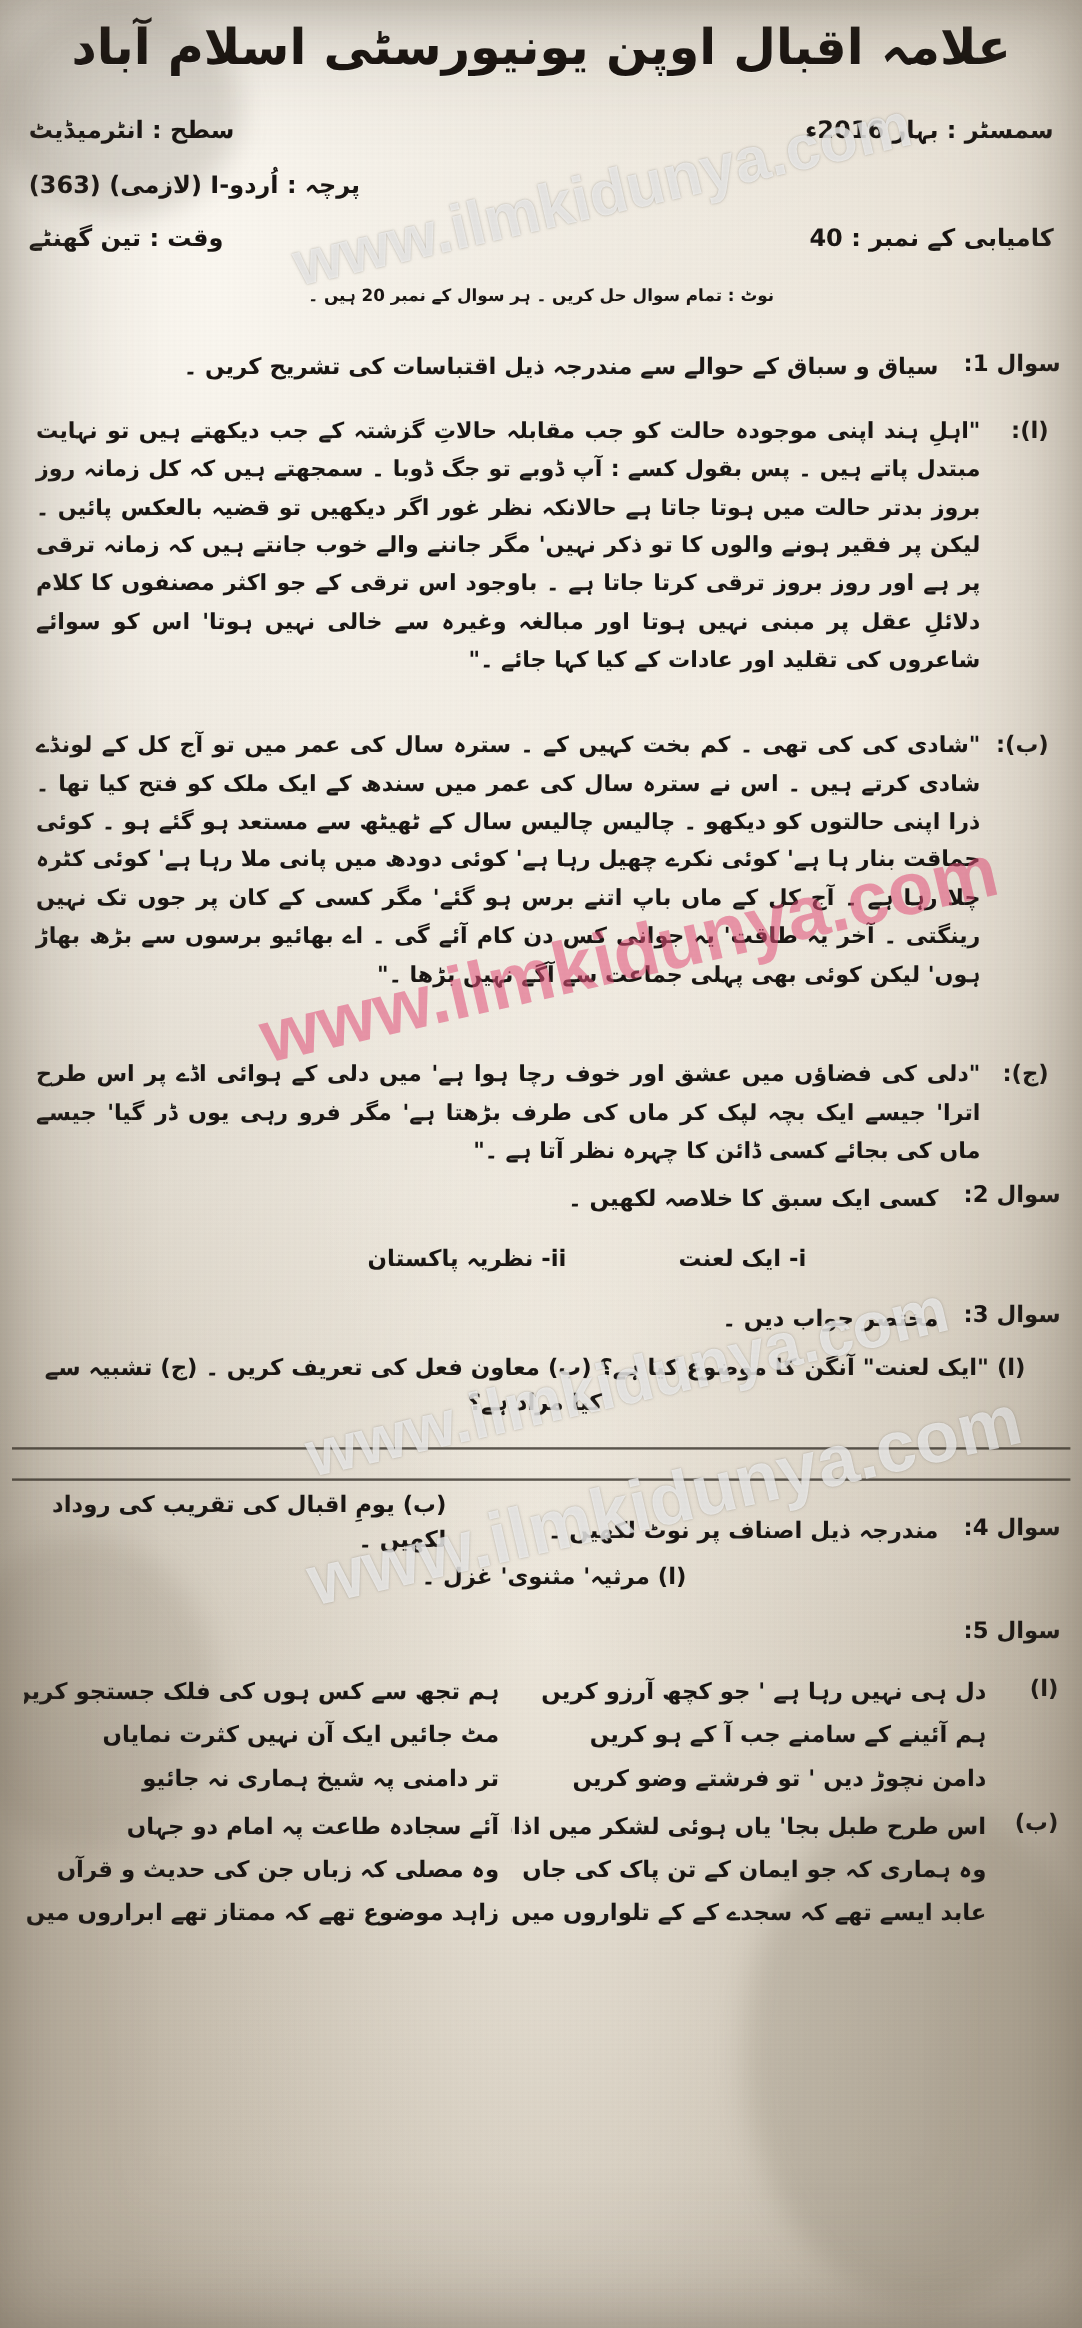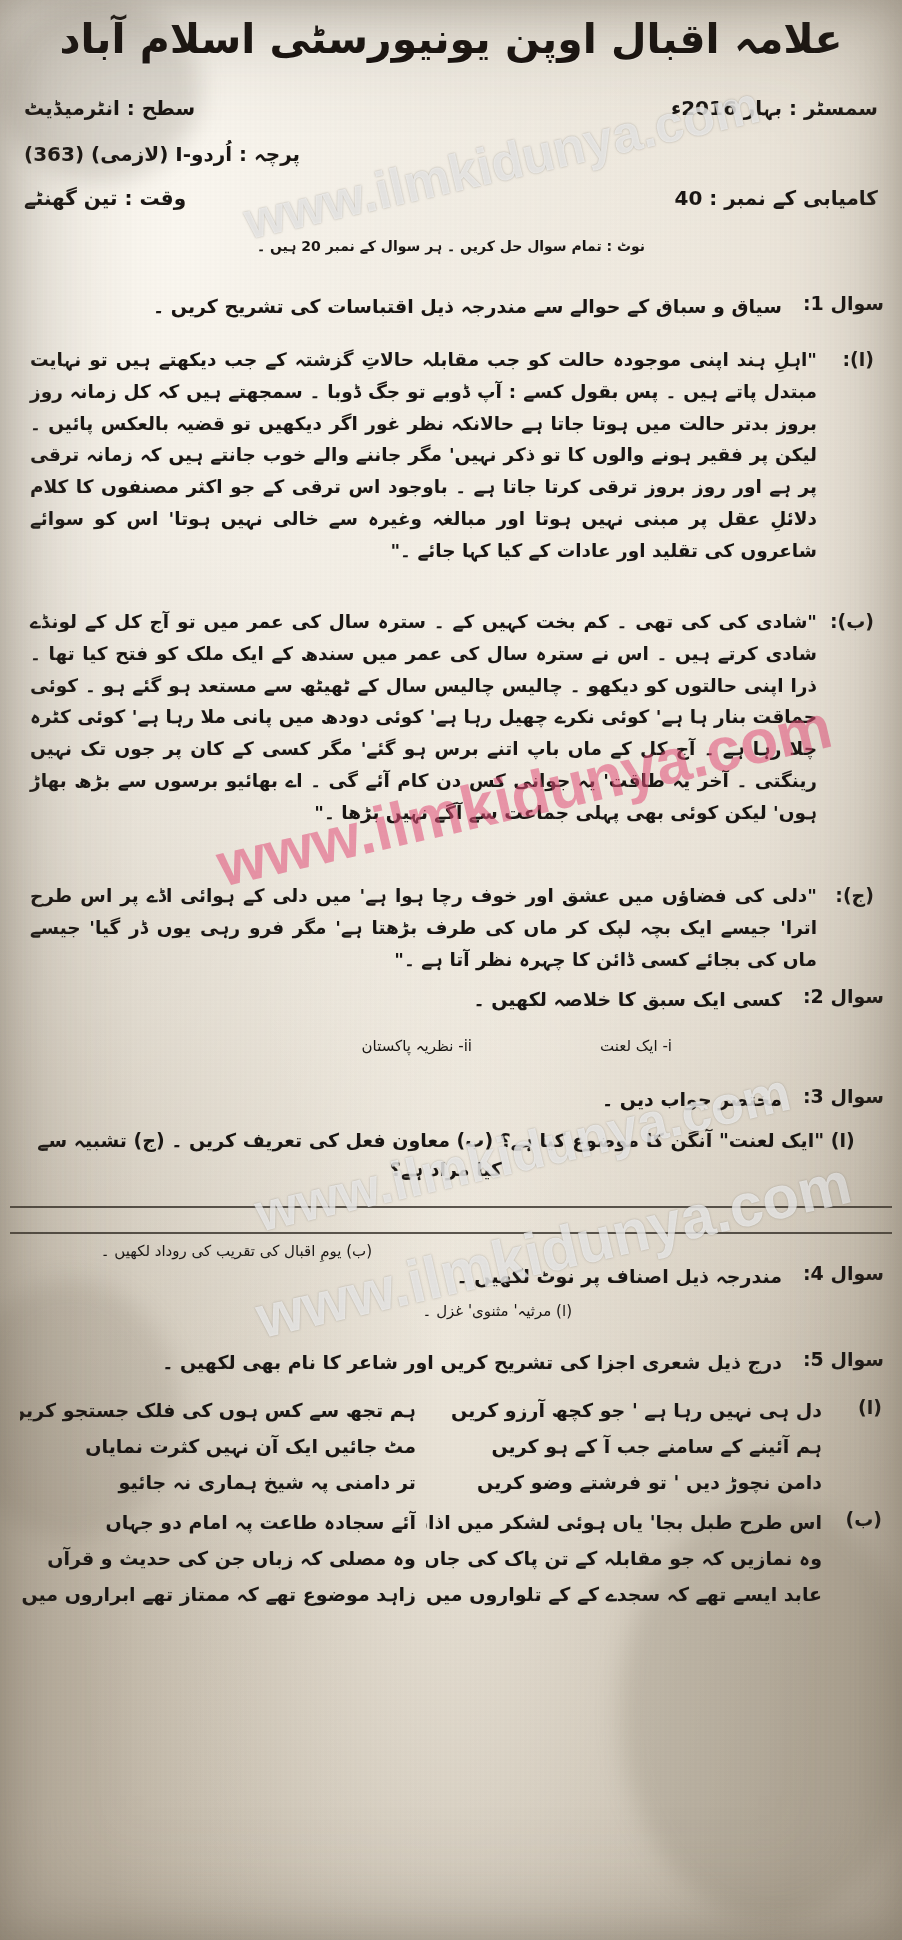--- a/index.html
+++ b/index.html
@@ -86,22 +86,22 @@
     left: 24px;
     right: 24px;
     text-align: center;
     font-size: 14px;
     font-weight: bold;
   }
 
   
   .qline {
     position: absolute;
-    font-size: 15px;
-    font-weight: normal;
+    font-size: 19px;
+    font-weight: bold;
     line-height: 1.5;
   }
   .qlabel {
     position: absolute;
     right: 18px;
     font-size: 19px;
     font-weight: bold;
     white-space: nowrap;
   }
   .sub-label {
@@ -307,21 +307,20 @@
   <hr class="sep" style="top:1206px;">
   <hr class="sep" style="top:1232px;">
 
   <div class="qlabel urdu" style="top:1262px;">سوال 4:</div>
   <div class="qtext urdu" style="top:1262px; right:120px; left:30px;">مندرجہ ذیل اصناف پر نوٹ لکھیں ۔</div>
 
   <div class="qline urdu" style="top:1300px; right:330px;">(ا)    مرثیہ' مثنوی' غزل ۔</div>
   <div class="qline urdu" style="top:1240px; right:530px; left:30px;">(ب)    یومِ اقبال کی تقریب کی روداد لکھیں ۔</div>
 
   <div class="qlabel urdu" style="top:1348px;">سوال 5:</div>
-  <div class="qtext urdu" style="top:1348px; right:120px; left:30px;">درج ذیل شعری اجزا کی تشریح کریں اور شاعر کا نام بھی لکھیں ۔</div>
 
   <div class="verses" style="top:1392px;">
 
     <div class="verse-block">
       <div class="verse-tag urdu">(ا)</div>
       <div class="verse-lines">
         <div class="verse-line urdu">
           <span class="hemistich h-left">دل ہی نہیں رہا ہے ' جو کچھ آرزو کریں</span>
           <span class="hemistich h-right">ہم تجھ سے کس ہوں کی فلک جستجو کریں</span>
         </div>
@@ -337,21 +336,21 @@
     </div>
 
     <div class="verse-block">
       <div class="verse-tag urdu">(ب)</div>
       <div class="verse-lines">
         <div class="verse-line urdu">
           <span class="hemistich h-left">اس طرح طبل بجا' یاں ہوئی لشکر میں اذاں</span>
           <span class="hemistich h-right">آئے سجادہ طاعت پہ امام دو جہاں</span>
         </div>
         <div class="verse-line urdu">
-          <span class="hemistich h-left">وہ نمازیں کہ جو مقابلہ کے تن پاک کی جاں</span>
+          <span class="hemistich h-left">وہ ہماری کہ جو ایمان کے تن پاک کی جاں</span>
           <span class="hemistich h-right">وہ مصلی کہ زباں جن کی حدیث و قرآں</span>
         </div>
         <div class="verse-line urdu">
           <span class="hemistich h-left">عابد ایسے تھے کہ سجدے کے کے تلواروں میں</span>
           <span class="hemistich h-right">زاہد موضوع تھے کہ ممتاز تھے ابراروں میں</span>
         </div>
       </div>
     </div>
 
   </div>

